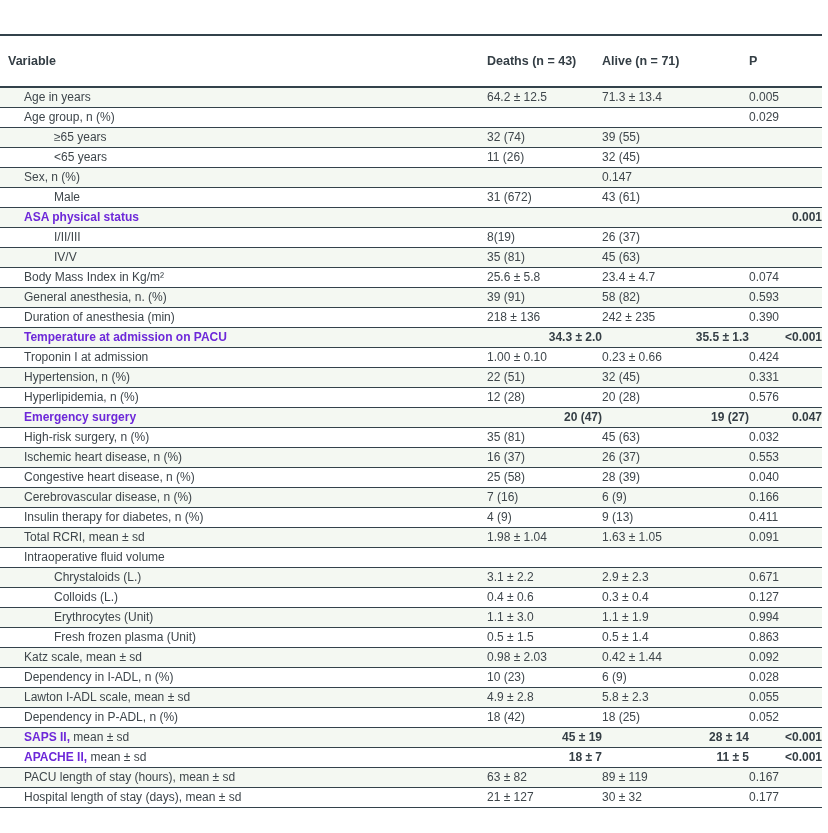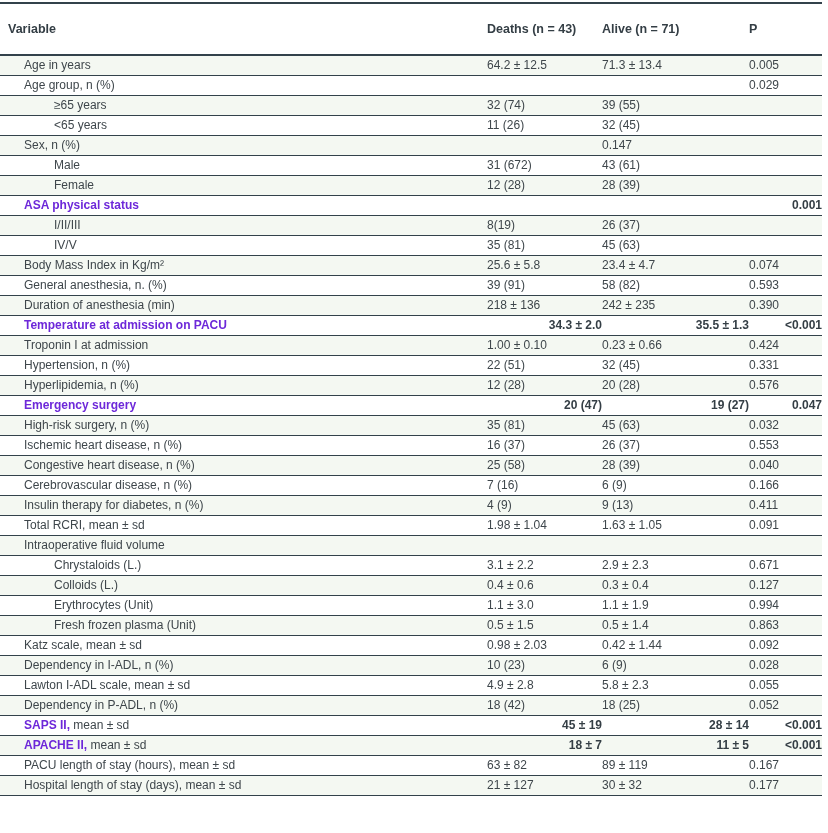--- a/index.html
+++ b/index.html
@@ -11,20 +11,21 @@
     font-family: "Liberation Sans", sans-serif;
     padding: 2px 6px 0 0;
     overflow: hidden;
   }
   table {
     border-collapse: collapse;
     width: 822px;
     table-layout: fixed;
     font-size: 12px;
     color: #3e464b;
+    margin-top: 32px;
   }
   col.c-var    { width: 487px; }
   col.c-deaths { width: 115px; }
   col.c-alive  { width: 147px; }
   col.c-p      { width: 73px; }
   thead th {
     border-top: 2px solid #33424b;
     border-bottom: 2px solid #33424b;
     height: 52px;
     text-align: left;
@@ -96,26 +97,20 @@
     <td class="val"></td>
     <td class="val">0.147</td>
     <td class="val"></td>
   </tr>
         <tr class="indent">
     <td class="var"><span class="lb"></span><span>Male</span></td>
     <td class="val">31 (672)</td>
     <td class="val">43 (61)</td>
     <td class="val"></td>
   </tr>
-        <tr class="indent">
-    <td class="var"><span class="lb"></span><span>Female</span></td>
-    <td class="val">12 (28)</td>
-    <td class="val">28 (39)</td>
-    <td class="val"></td>
-  </tr>
         <tr class="bold-values">
     <td class="var"><span class="lb">ASA physical status</span><span></span></td>
     <td class="val"></td>
     <td class="val"></td>
     <td class="val">0.001</td>
   </tr>
         <tr class="indent">
     <td class="var"><span class="lb"></span><span>I/II/III</span></td>
     <td class="val">8(19)</td>
     <td class="val">26 (37)</td>

